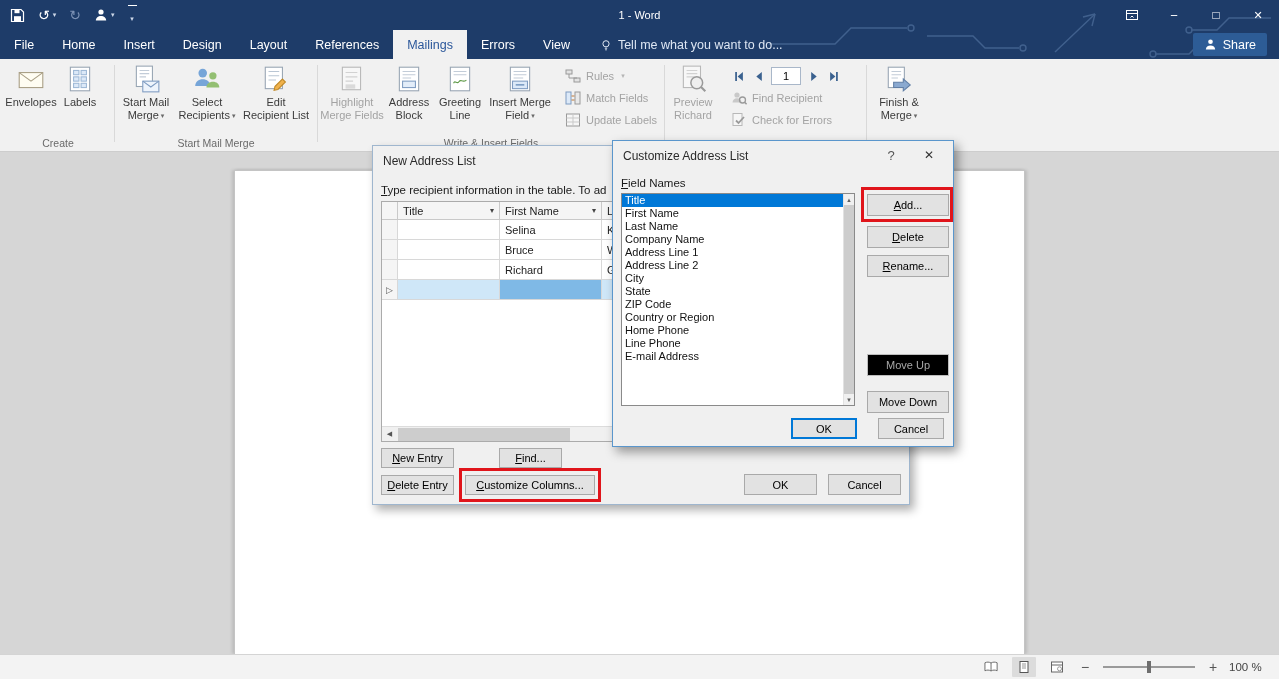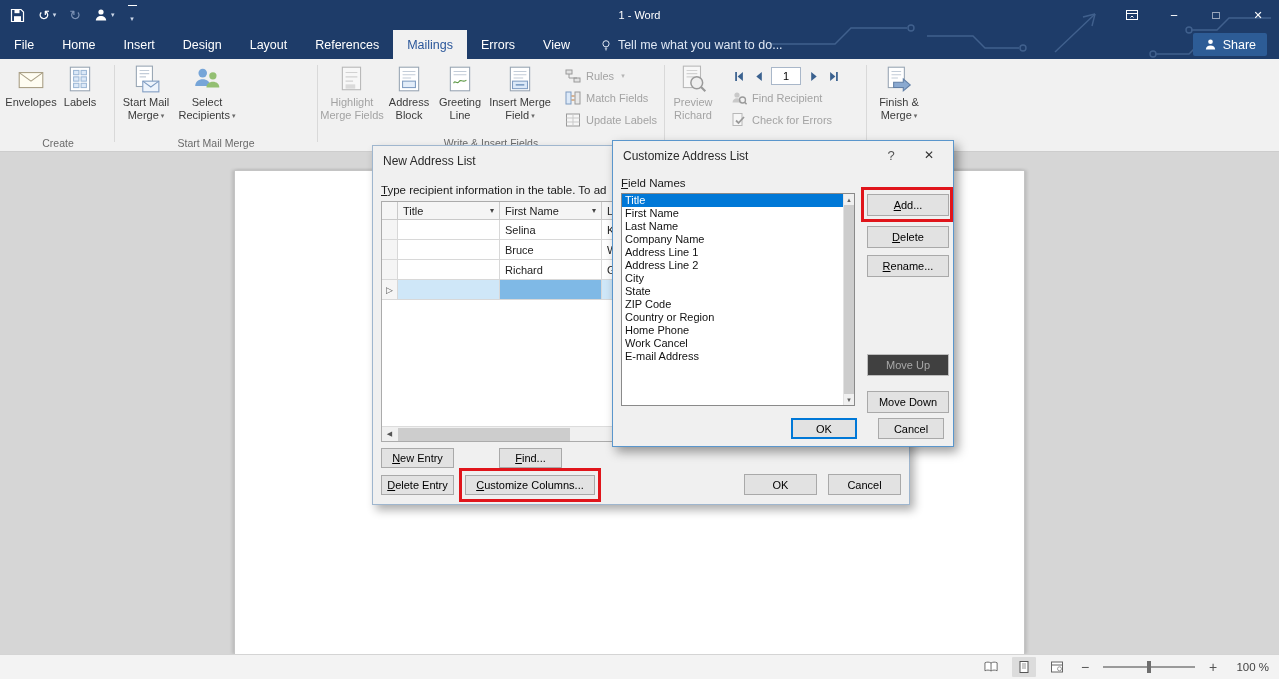--- a/index.html
+++ b/index.html
@@ -87,21 +87,21 @@
   .selrow .c2{background:#7fb9e6}
   .gfill{height:128px;background:#fff}
   .hscroll{position:absolute;left:0;bottom:0;width:100%;height:15px;background:#f0f0f0;border-top:1px solid #dcdcdc;display:flex;align-items:center}
   .harrow{width:15px;height:15px;display:flex;align-items:center;justify-content:center}
   .harrow::after{content:"◀";font-size:7px;color:#555}
   .hthumb{width:172px;height:13px;background:#cdcdcd;margin-left:1px}
 
   .btn{position:absolute;display:flex;align-items:center;justify-content:center;background:#e2e2e2;border:1px solid #a9a9a9;
        font-size:11px;color:#000;white-space:nowrap}
   .btn.default{border-color:#0078d7;box-shadow:inset 0 0 0 1px #0078d7}
-  .btn.disabled{color:#a8a8a8;border-color:#bdbdbd;background:#404040}
+  .btn.disabled{color:#a8a8a8;border-color:#bdbdbd;background:#000000}
   .nb-new{left:8px;top:302px;width:73px;height:20px}
   .nb-find{left:126px;top:302px;width:63px;height:20px}
   .nb-del{left:8px;top:329px;width:73px;height:20px}
   .nb-cust{left:92px;top:329px;width:130px;height:20px}
   .nb-ok{left:371px;top:328px;width:73px;height:21px}
   .nb-cancel{left:455px;top:328px;width:73px;height:21px}
 
   .callout{position:absolute;border:3px solid #e0151b;z-index:9;pointer-events:none}
   .co-cust{left:86px;top:322px;width:142px;height:34px}
   .co-add{left:248px;top:46px;width:92px;height:35px}
@@ -132,21 +132,21 @@
   .sbright{position:absolute;right:10px;top:0;height:24px;display:flex;align-items:center;gap:9px}
   .sb-item{white-space:nowrap}
   .vicon{width:24px;height:20px;display:flex;align-items:center;justify-content:center;border-radius:1px}
   .vicon.active{background:#dcdcdc}
   .zbtn{width:14px;text-align:center;color:#555;font-size:14px;line-height:20px}
   .zo::before{content:"−"}
   .zi::before{content:"+"}
   .zslider{position:relative;width:92px;height:20px;margin:0 2px}
   .ztrack{position:absolute;left:0;top:9px;width:100%;height:2px;background:#9a9a9a}
   .zthumb{position:absolute;left:44px;top:4px;width:4px;height:12px;background:#6e6e6e}
-  .zoomlvl{min-width:40px;text-align:right;white-space:nowrap}
+  .zoomlvl{min-width:40px;text-align:left;white-space:nowrap}
 </style>
 </head>
 <body>
 
 <div class="app">
 
   <div class="titlebar"></div>
   <div class="tabbar"></div>
   <svg class="deco" viewBox="0 0 520 59">
     <g fill="none" stroke="#8fb3e0" stroke-width="1.4">
@@ -283,20 +283,31 @@
             <svg width="30" height="30" viewBox="0 0 28 28">
                 <circle cx="10" cy="8.5" r="4" fill="#76a5d8"></circle>
                 <path d="M3 20.5c0-4 3.2-6.3 7-6.3s7 2.3 7 6.3z" fill="#76a5d8"></path>
                 <circle cx="19.5" cy="11" r="3.4" fill="#93bf72"></circle>
                 <path d="M13.5 22c0-3.4 2.7-5.4 6-5.4s6 2 6 5.4z" fill="#93bf72"></path>
               </svg>
           </span>
           <span class="lline">Select</span>
           <span class="lline"><span>Recipients</span><span class="caret"></span></span>
         </div>
+        <div class="bb" style="width:74px">
+          <span class="bicon">
+            <svg width="30" height="30" viewBox="0 0 28 28">
+                <rect x="4" y="3" width="16" height="20" fill="#fff" stroke="#98a5b3"></rect>
+                <path d="M7 7h10M7 11h10M7 15h7" stroke="#b9c6d4"></path>
+                <path d="M13 21l7-7 2.8 2.8-7 7-3.6.8z" fill="#f0b24c" stroke="#c08a2a"></path>
+              </svg>
+          </span>
+          <span class="lline">Edit</span>
+          <span class="lline">Recipient List</span>
+        </div>
       </div>
       <div class="glabel">Start Mail Merge</div>
     </div>
     <div class="rsep" style="left:317px"></div>
 
     <div class="rgroup" style="left:320px;width:342px">
       <div class="bigrow">
         <div class="bb dis" style="width:64px">
           <span class="bicon">
             <svg width="30" height="30" viewBox="0 0 28 28">
@@ -554,21 +565,21 @@
       <div class="li">First Name</div>
       <div class="li">Last Name</div>
       <div class="li">Company Name</div>
       <div class="li">Address Line 1</div>
       <div class="li">Address Line 2</div>
       <div class="li">City</div>
       <div class="li">State</div>
       <div class="li">ZIP Code</div>
       <div class="li">Country or Region</div>
       <div class="li">Home Phone</div>
-      <div class="li">Work Cancel</div>
+      <div class="li">Line Phone</div>
       <div class="li">E-mail Address</div>
       <div class="vscroll">
         <span class="va up"></span>
         <span class="vthumb"></span>
         <span class="va dn"></span>
       </div>
     </div>
 
     <div class="btn cb-add">
       <span class="accel">A</span>

